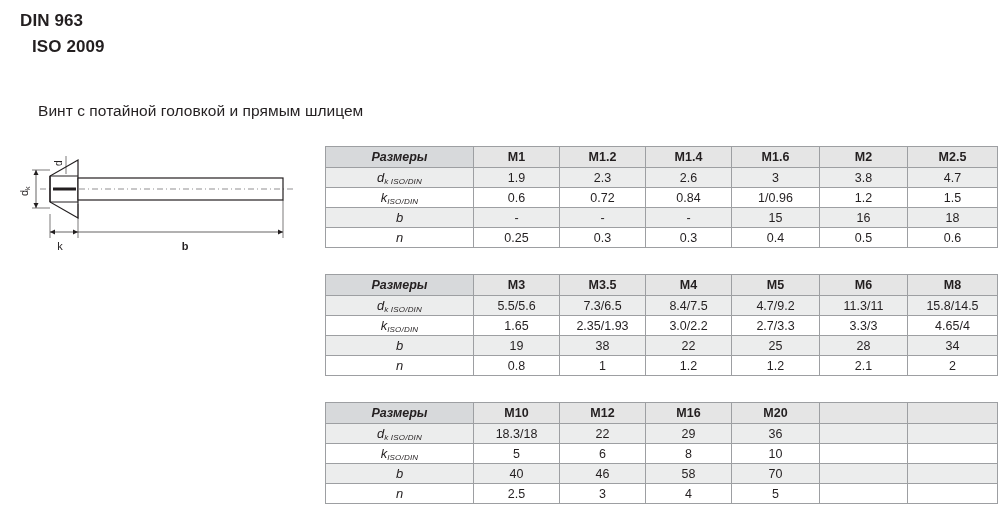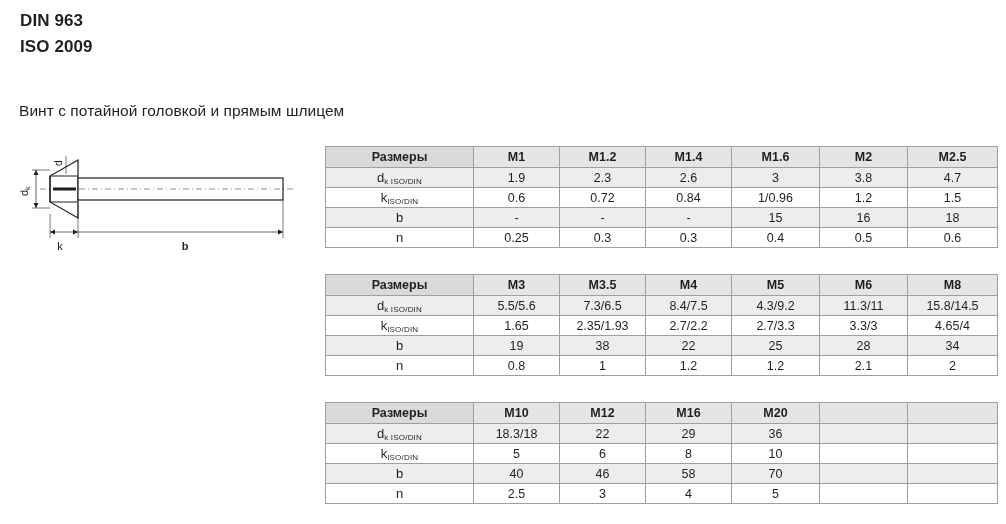--- a/index.html
+++ b/index.html
@@ -25,24 +25,25 @@
     position: absolute;
     left: 20px;
     top: 8px;
     font-size: 17px;
     font-weight: bold;
     line-height: 26px;
     letter-spacing: .1px;
   }
   .std-line2 {
     display: block;
+    margin-left: 12px;
   }
   .subtitle {
     position: absolute;
-    left: 19px;
+    left: 38px;
     top: 102px;
     font-size: 15.5px;
     font-weight: normal;
     letter-spacing: .05px;
   }
   
   .drawing {
     position: absolute;
     left: 10px;
     top: 140px;
@@ -79,20 +80,21 @@
   }
   table.dim tr.alt td {
     background: #eceded;
     margin-top: 40px;
   }
   table.dim tr.head td.first {
     background: #d7d9db;
   }
   table.dim td.first {
     font-weight: normal;
+    font-style: italic;
   }
   table.dim td.empty {
     background: #ffffff;
     border: 1px solid #9d9fa2;
   }
   .sub {
     font-size: 8px;
     vertical-align: baseline;
     position: relative;
     top: 2px;
@@ -232,29 +234,29 @@
           <td>M4</td>
           <td>M5</td>
           <td>M6</td>
           <td>M8</td>
         </tr>
         <tr class="alt">
           <td class="first"><span class="lbl-d">d</span><span class="sub">k ISO/DIN</span></td>
           <td>5.5/5.6</td>
           <td>7.3/6.5</td>
           <td>8.4/7.5</td>
-          <td>4.3/9.2</td>
+          <td>4.7/9.2</td>
           <td>11.3/11</td>
           <td>15.8/14.5</td>
         </tr>
         <tr>
           <td class="first"><span class="lbl-d">k</span><span class="sub">ISO/DIN</span></td>
           <td>1.65</td>
           <td>2.35/1.93</td>
-          <td>2.7/2.2</td>
+          <td>3.0/2.2</td>
           <td>2.7/3.3</td>
           <td>3.3/3</td>
           <td>4.65/4</td>
         </tr>
         <tr class="alt">
           <td class="first"><span class="lbl-d">b</span><span class="sub"></span></td>
           <td>19</td>
           <td>38</td>
           <td>22</td>
           <td>25</td>

